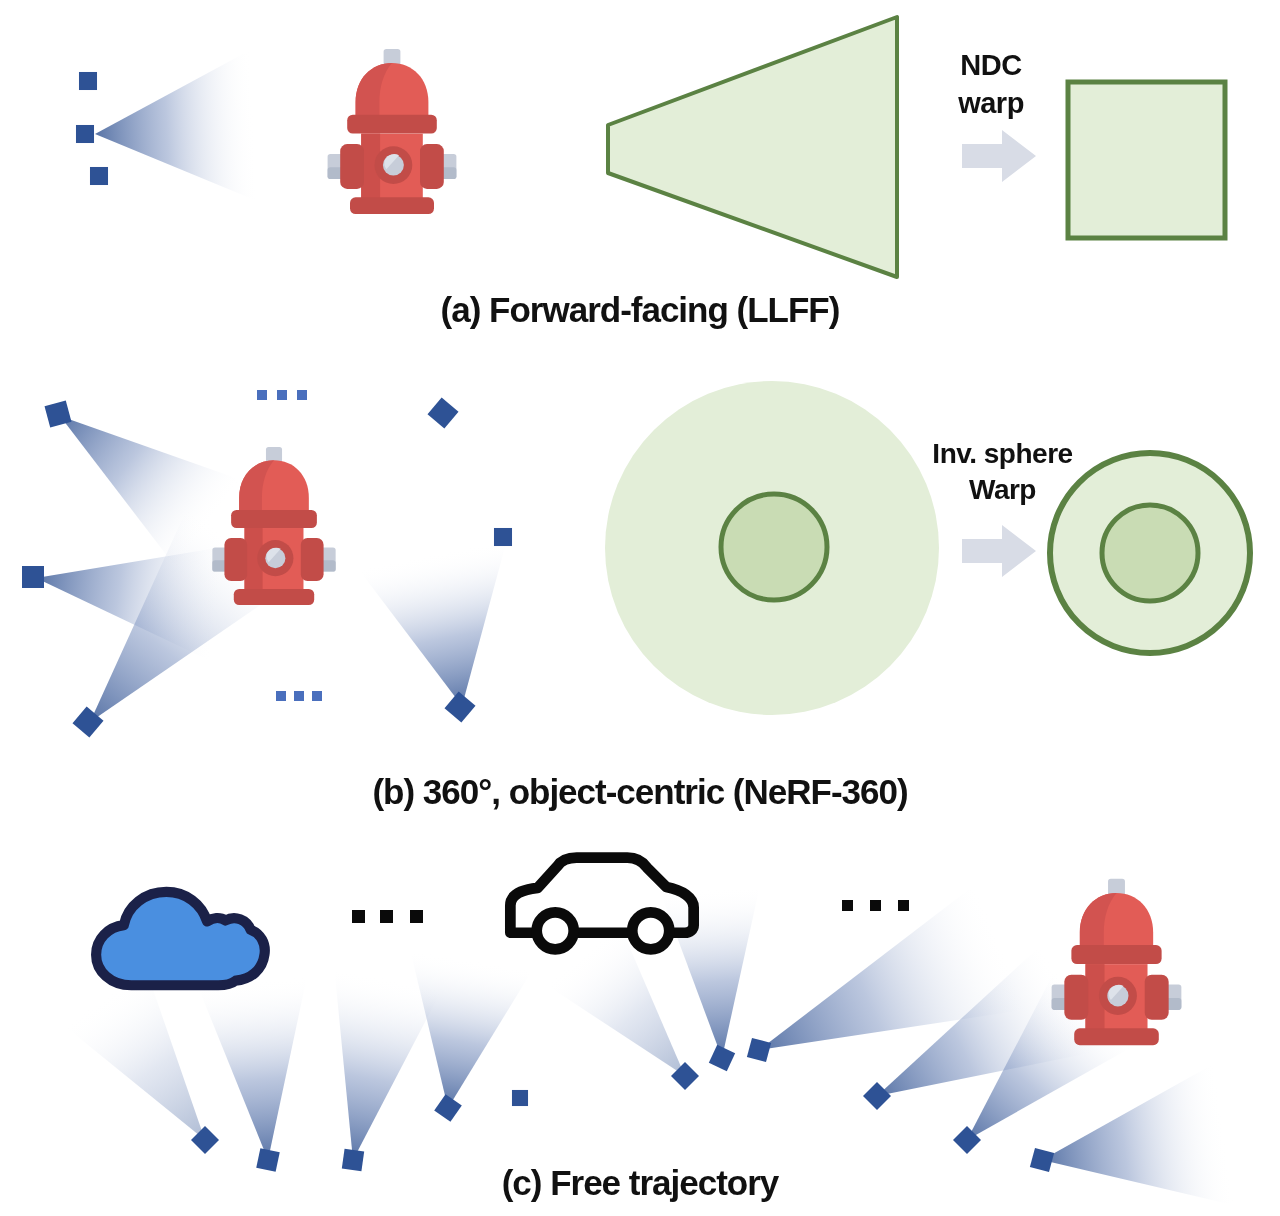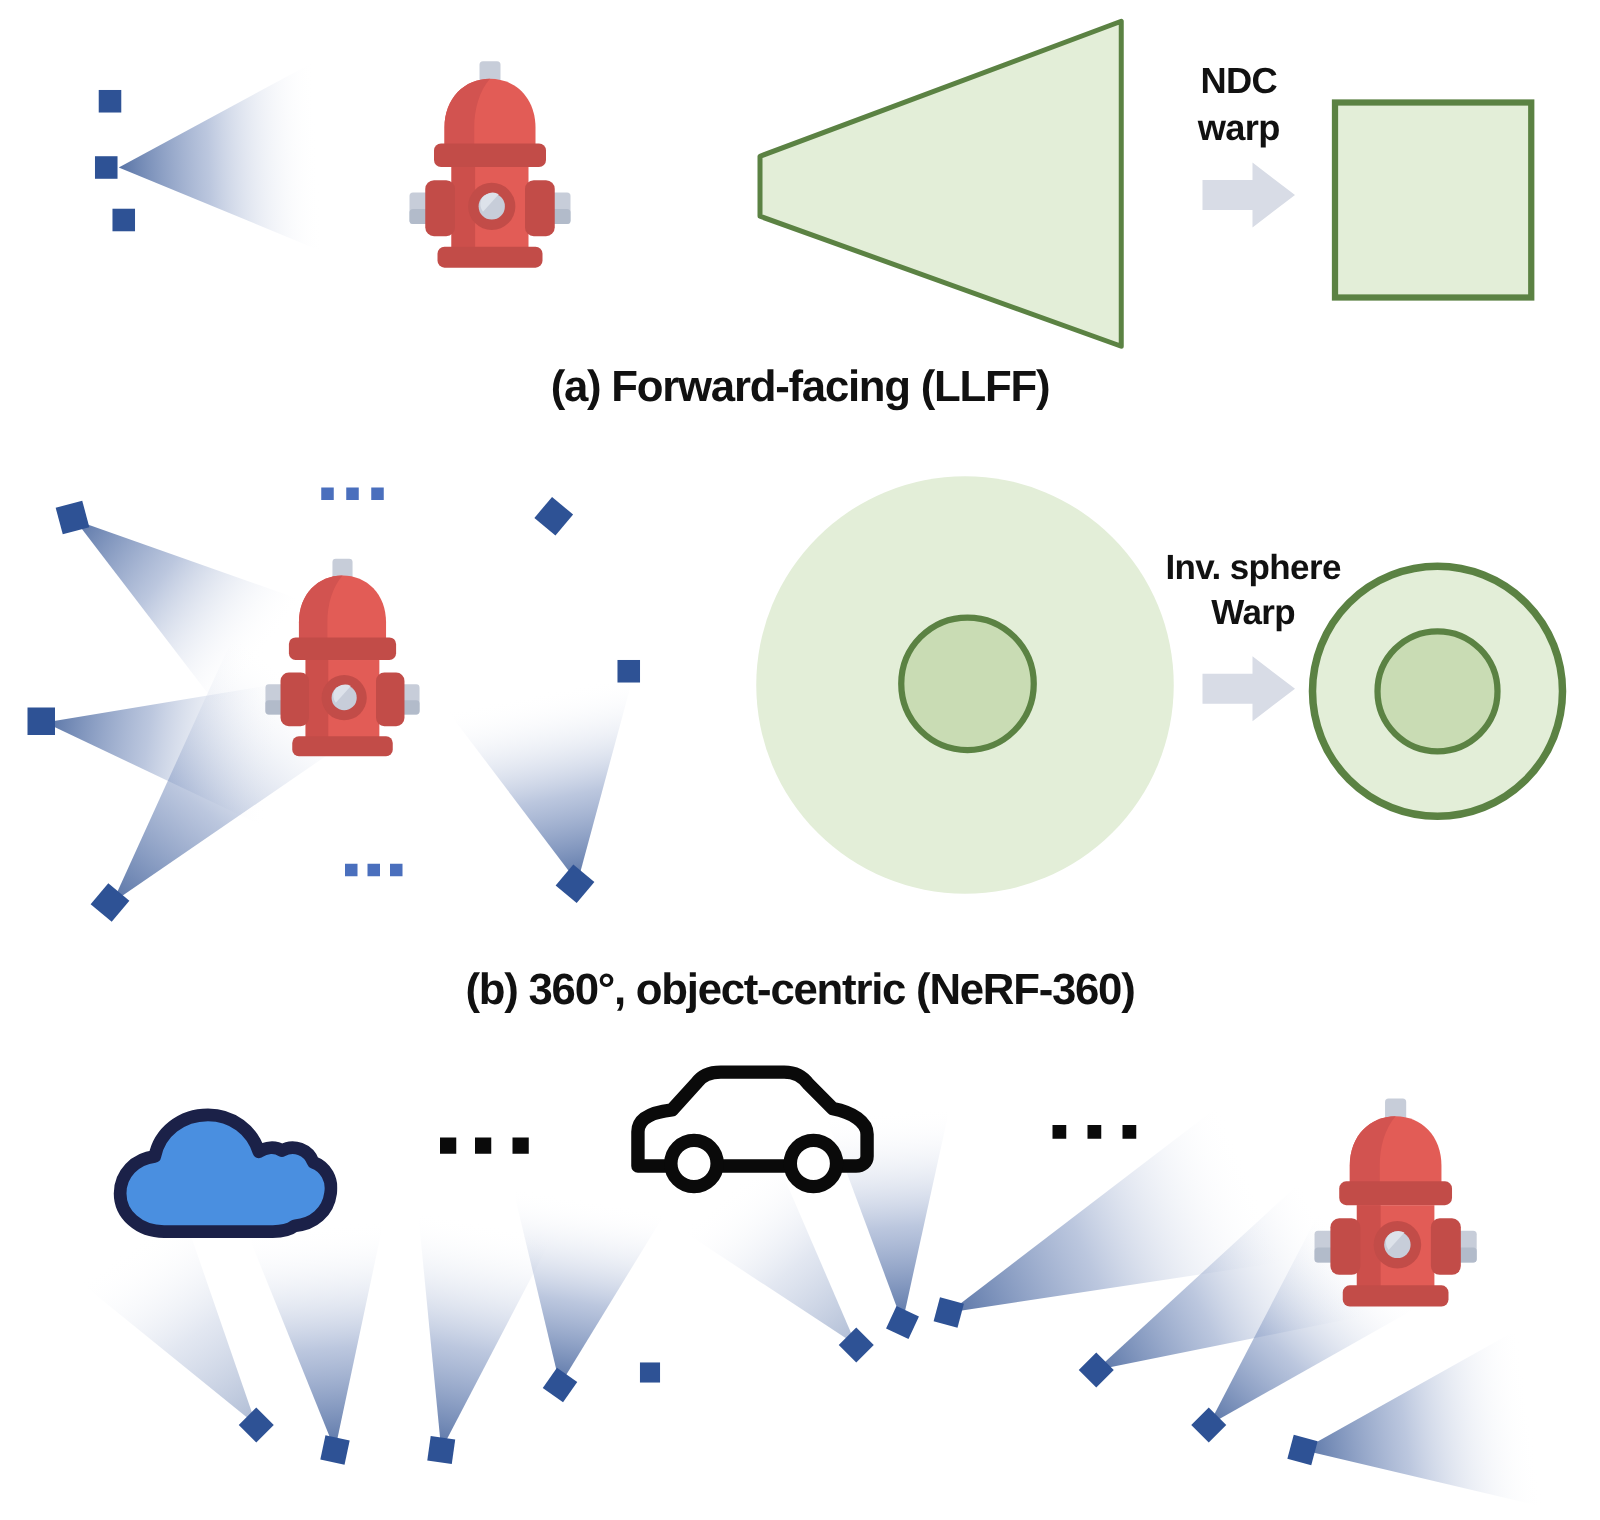--- a/index.html
+++ b/index.html
@@ -157,13 +157,14 @@
     <span>warp</span>
   </div>
 
   <div class="label warp-label" style="left:895px;top:436px;width:215px;font-size:28px;line-height:36px;">
     <span>Inv. sphere</span>
     <span>Warp</span>
   </div>
 
   <div class="label caption" style="top:290px;text-align:center;">(a) Forward-facing (LLFF)</div>
   <div class="label caption" style="top:762px;margin-top:10px;">(b) 360°, object-centric (NeRF-360)</div>
+  <div class="label caption" style="top:1163px;">(c) Free trajectory</div>
 </div>
 
 </body></html>

